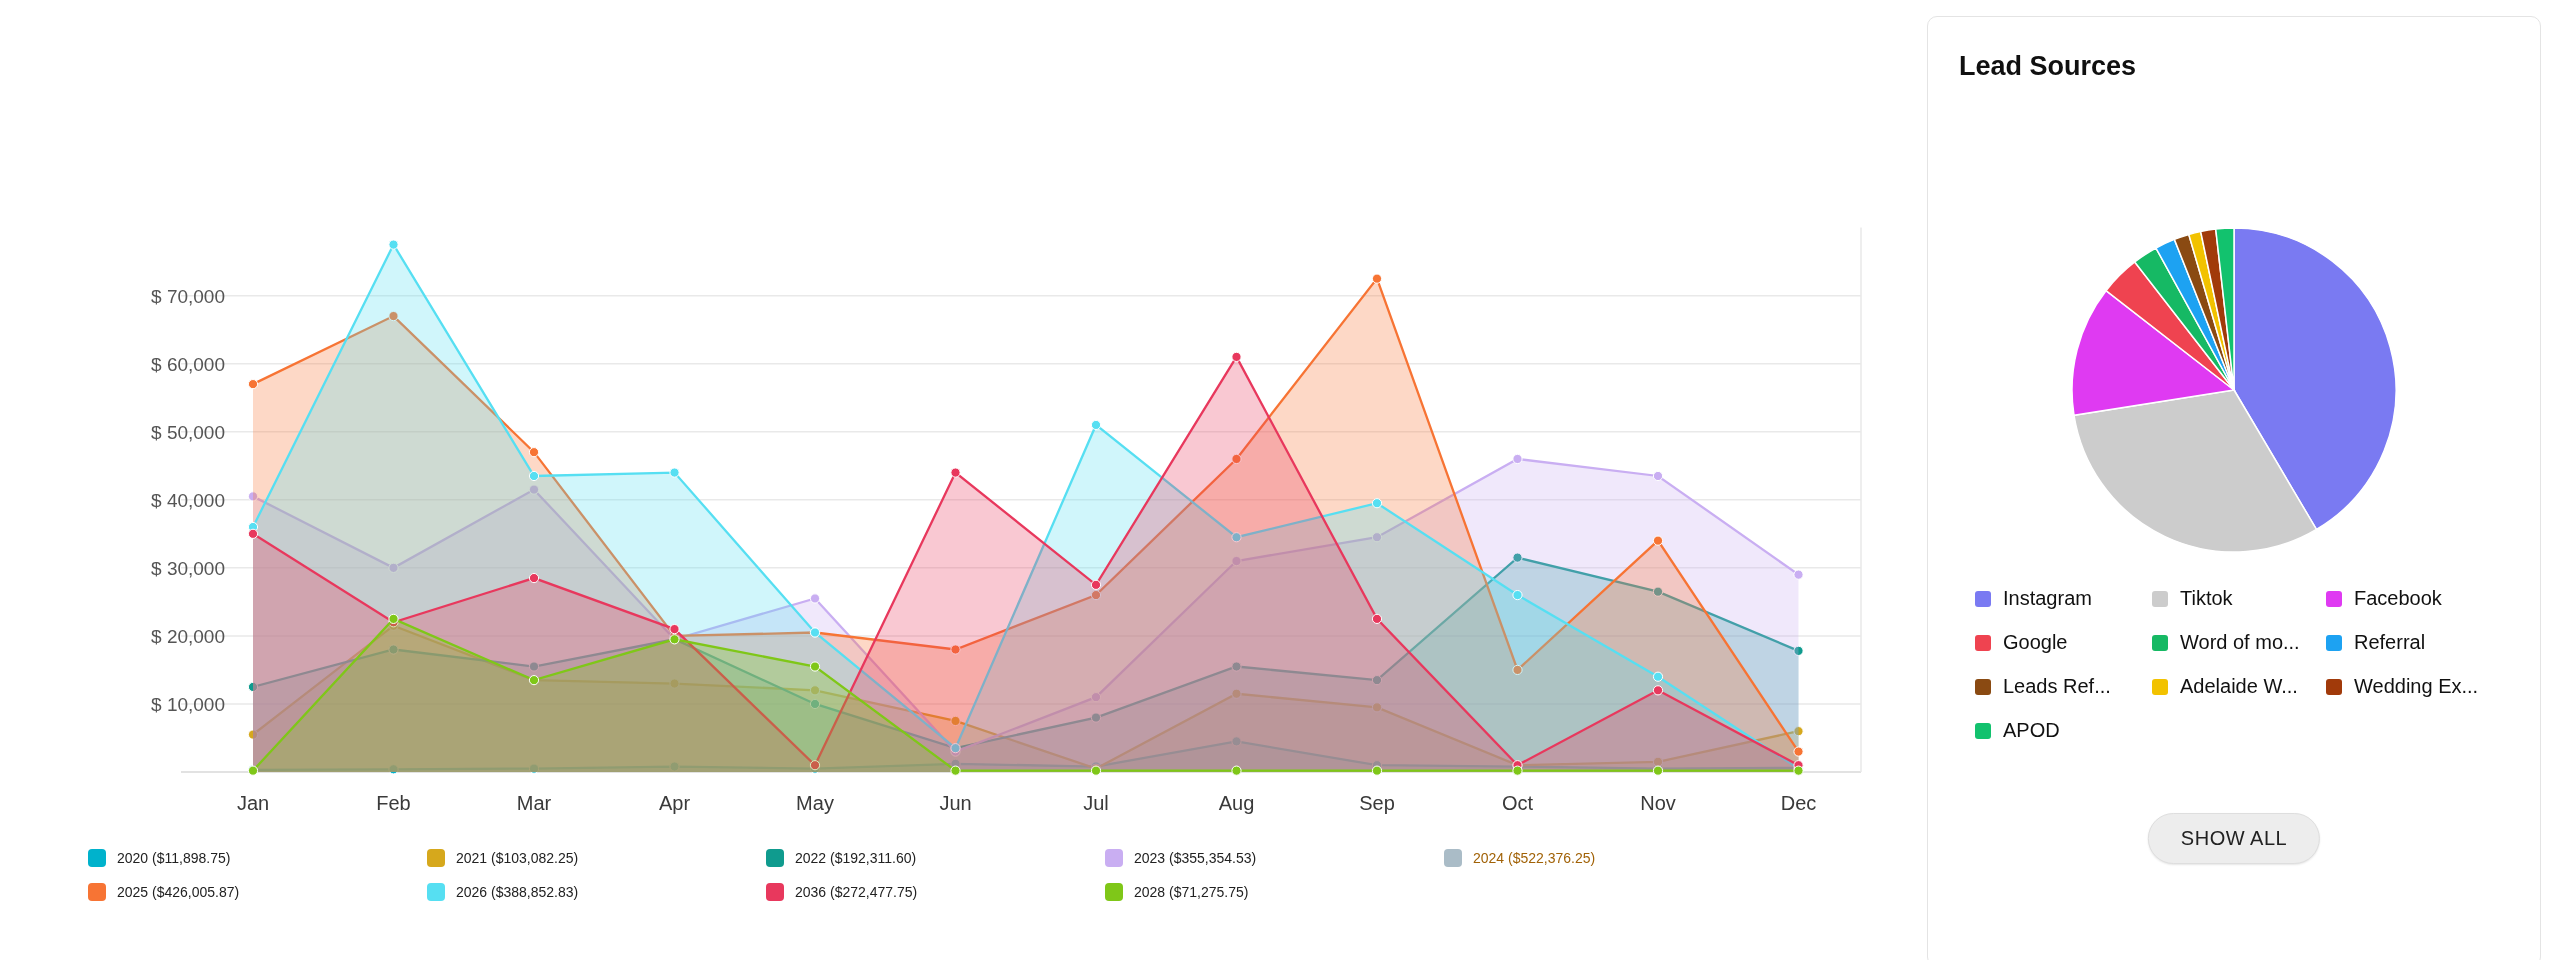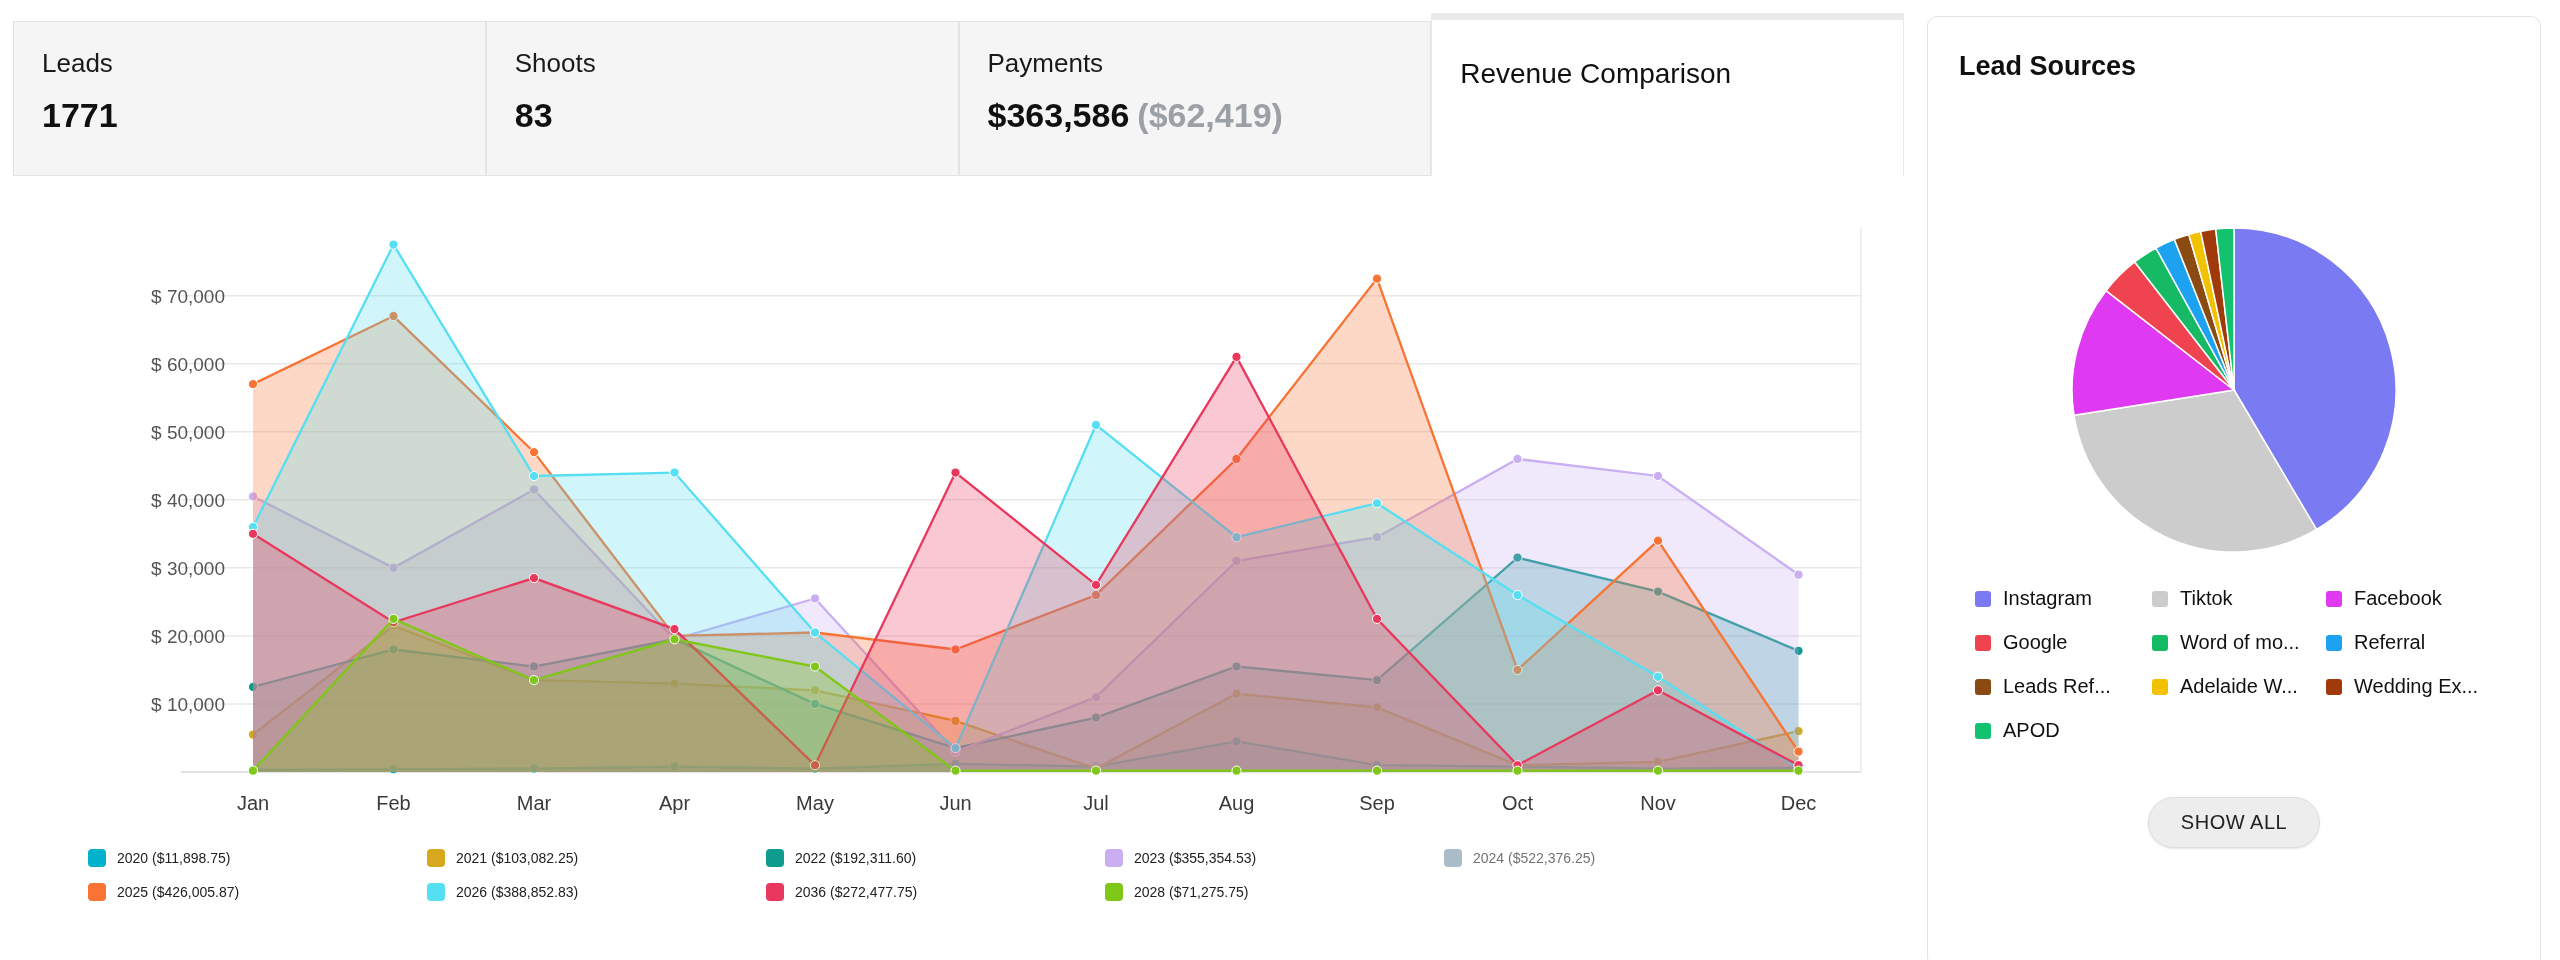--- a/index.html
+++ b/index.html
@@ -16,57 +16,40 @@
   .tab-title { font-size:28px; font-weight:500; color:#101010; }
 
   .chart-svg { position:absolute; left:0; top:163px; width:1891px; height:660px; }
   .ytick { font-size:19px; fill:#555; }
   .xtick { font-size:20px; fill:#3a3a3a; }
 
   .chart-legend { position:absolute; left:75px; top:836px; display:grid; grid-template-columns:repeat(5,339px); row-gap:16px; }
   .legend-item { display:flex; align-items:center; gap:11px; cursor:pointer; }
   .legend-item .swatch { width:18px; height:18px; border-radius:4px; flex:none; }
   .legend-item .legend-label { font-size:14px; color:#222; }
-  .legend-item.disabled .legend-label { color:#737373; }
+  .legend-item.disabled .legend-label { color:#a16207; }
   .legend-item.disabled .swatch { opacity:0.75; }
 
   
   .right-card { position:absolute; left:1927px; top:16px; width:614px; height:951px; background:#fff; border:1px solid #e4e4e4; border-radius:10px; }
   .panel-title { position:absolute; left:31px; top:34px; font-size:27px; font-weight:600; color:#101010; }
   .pie-svg { position:absolute; left:141px; top:208px; width:330px; height:330px; }
   .pie-legend { position:absolute; left:47px; top:570px; display:grid; grid-template-columns:177px 174px 190px; row-gap:21px; }
   .pie-legend-item { display:flex; align-items:center; gap:12px; cursor:pointer; }
   .pie-legend-item .swatch { width:16px; height:16px; border-radius:3px; flex:none; }
   .pie-legend-item .pie-label { font-size:20px; color:#111; white-space:nowrap; }
-  .show-all { position:absolute; left:50%; transform:translateX(-50%); top:780px; padding:13px 32px;
+  .show-all { position:absolute; left:50%; transform:translateX(-50%); top:796px; padding:13px 32px;
               font-family:"Liberation Sans", sans-serif; font-size:20px; font-weight:500; letter-spacing:0.5px;
               color:#222; background:#ededed; border:1px solid #dedede; border-radius:27px;
               box-shadow:0 1px 2px rgba(0,0,0,0.10); cursor:pointer; }
 </style>
 </head>
 <body>
 
 <div class="left-card">
-  <div class="tabs">
-    <div class="tab">
-      <div class="stat-label">Leads</div>
-      <div class="stat-value">1771</div>
-    </div>
-    <div class="tab">
-      <div class="stat-label">Shoots</div>
-      <div class="stat-value">83</div>
-    </div>
-    <div class="tab">
-      <div class="stat-label">Payments</div>
-      <div class="stat-value"><span>$363,586</span><span class="stat-secondary">($62,419)</span></div>
-    </div>
-    <div class="tab active">
-      <div class="tab-title">Revenue Comparison</div>
-    </div>
-  </div>
 
   <svg id="revenue-chart" class="chart-svg" viewBox="0 0 1891 660">
       <line x1="168" x2="1848" y1="527.95" y2="527.95" stroke="#e9e9e9" stroke-width="1.5"></line>
       <text x="212" y="534.95" text-anchor="end" class="ytick">$ 10,000</text>
       <line x1="168" x2="1848" y1="459.9" y2="459.9" stroke="#e9e9e9" stroke-width="1.5"></line>
       <text x="212" y="466.9" text-anchor="end" class="ytick">$ 20,000</text>
       <line x1="168" x2="1848" y1="391.85" y2="391.85" stroke="#e9e9e9" stroke-width="1.5"></line>
       <text x="212" y="398.85" text-anchor="end" class="ytick">$ 30,000</text>
       <line x1="168" x2="1848" y1="323.8" y2="323.8" stroke="#e9e9e9" stroke-width="1.5"></line>
       <text x="212" y="330.8" text-anchor="end" class="ytick">$ 40,000</text>

